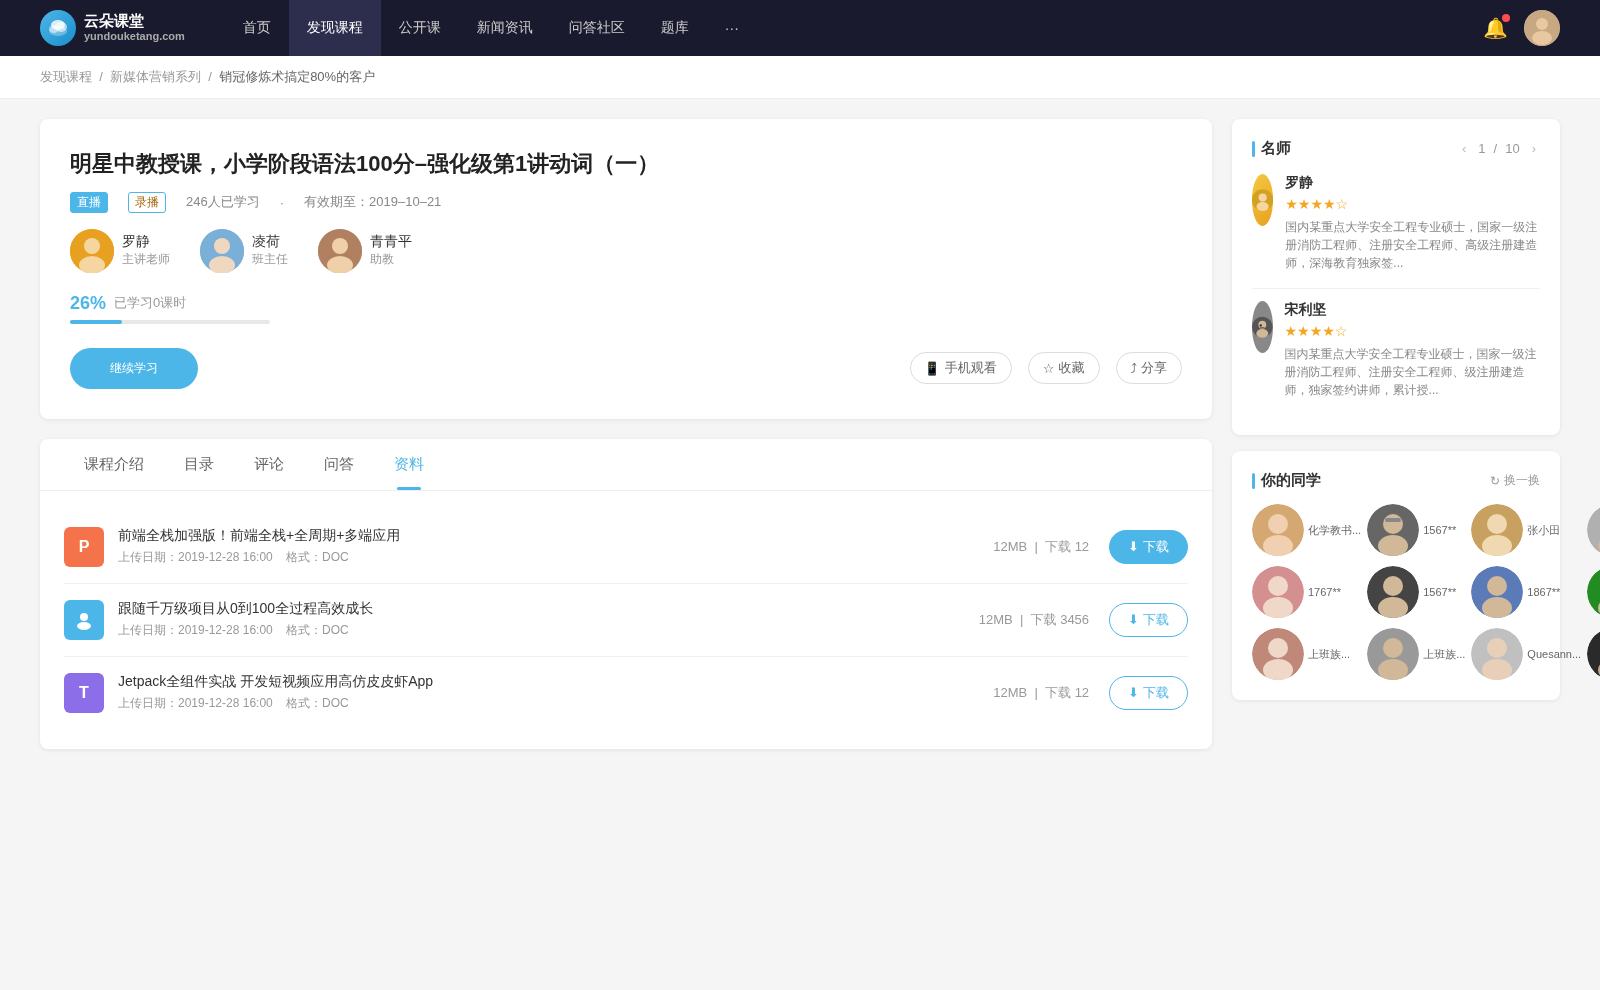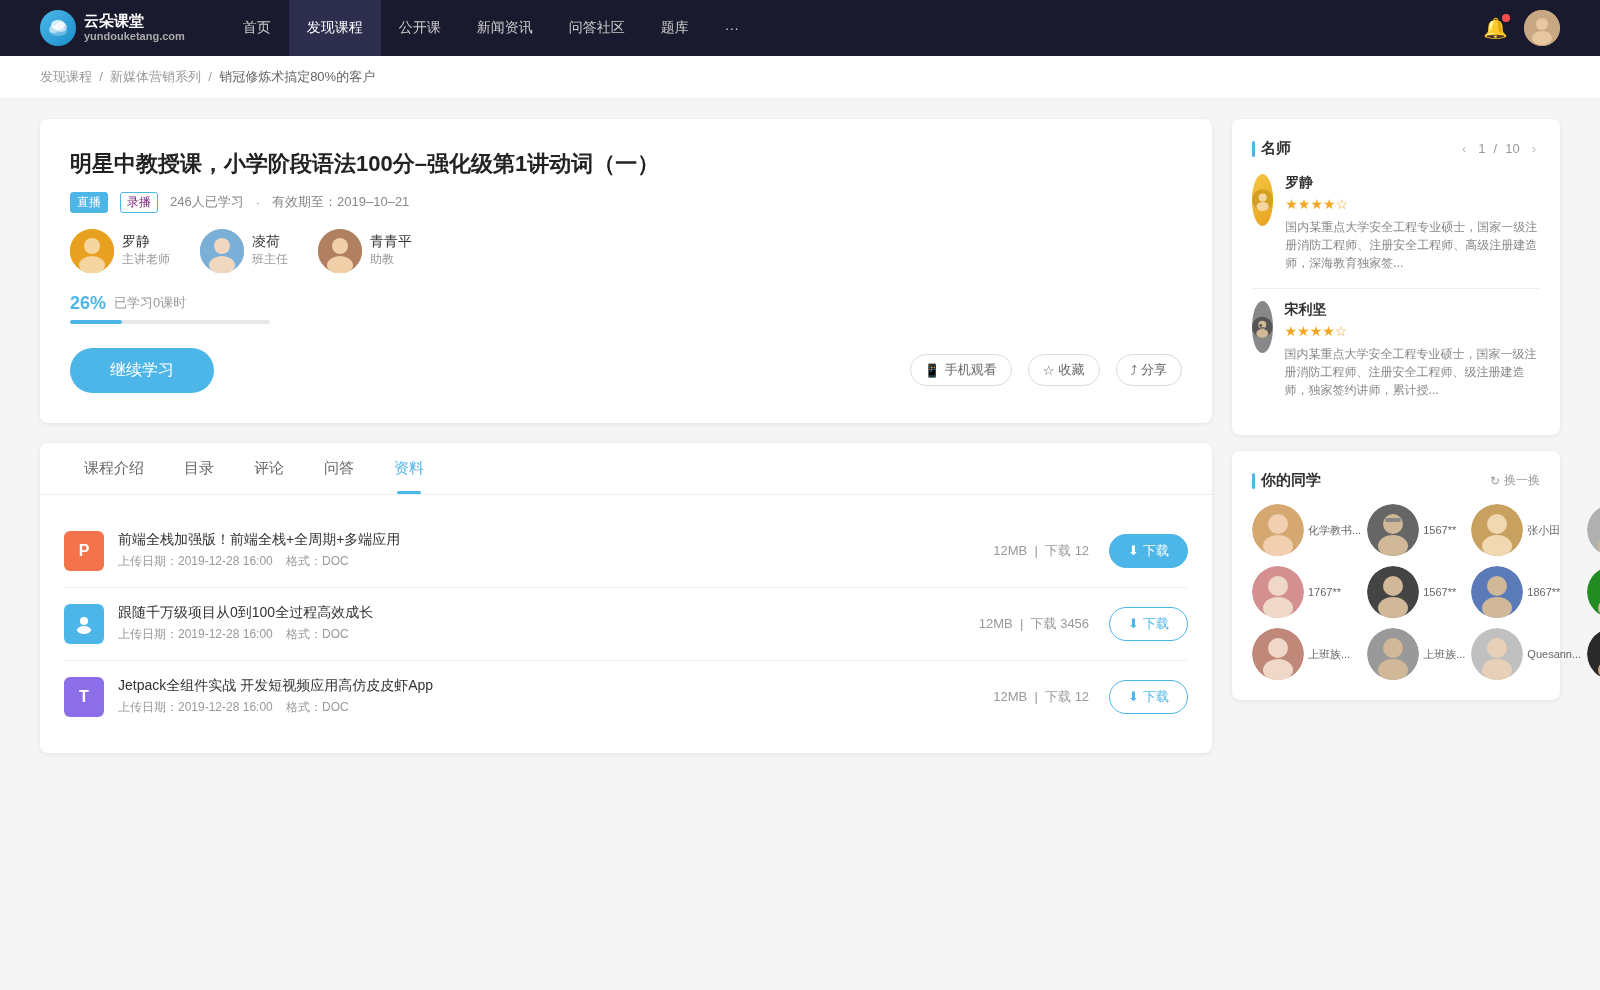--- a/index.html
+++ b/index.html
@@ -25,36 +25,36 @@
     .breadcrumb span { color: #666; }
 
     
     .main-layout { display: flex; padding: 20px 40px; gap: 20px; max-width: 1600px; }
     .content-area { flex: 1; }
     .sidebar { width: 328px; flex-shrink: 0; }
 
     
     .course-card { background: white; border-radius: 8px; padding: 30px; margin-bottom: 20px; box-shadow: 0 1px 4px rgba(0,0,0,0.08); }
     .course-title { font-size: 22px; font-weight: bold; color: #222; margin-bottom: 12px; line-height: 1.4; }
-    .course-meta { display: flex; align-items: center; gap: 12px; margin-bottom: 16px; color: #888; font-size: 13px; }
-    .tag { border: 1px solid #4db6e8; color: #701a75; padding: 1px 6px; border-radius: 3px; font-size: 12px; }
+    .course-meta { display: flex; align-items: center; gap: 20px; margin-bottom: 16px; color: #888; font-size: 13px; }
+    .tag { border: 1px solid #4db6e8; color: #a16207; padding: 1px 6px; border-radius: 3px; font-size: 12px; }
     .tag.blue-fill { background: #4db6e8; color: white; }
     .teachers { display: flex; gap: 30px; margin-bottom: 20px; }
     .teacher { display: flex; align-items: center; gap: 8px; }
     .teacher-avatar-placeholder { width: 44px; height: 44px; border-radius: 50%; display: flex; align-items: center; justify-content: center; font-size: 18px; color: white; font-weight: bold; }
     .teacher-info .name { font-size: 14px; color: #333; }
     .teacher-info .role { font-size: 12px; color: #999; }
     .progress-section { margin-bottom: 24px; }
     .progress-label { display: flex; align-items: center; gap: 8px; margin-bottom: 6px; }
     .progress-pct { color: #4db6e8; font-size: 18px; font-weight: bold; }
     .progress-desc { color: #999; font-size: 13px; }
     .progress-bar-bg { height: 4px; background: #e8e8e8; border-radius: 2px; width: 200px; }
     .progress-bar-fill { height: 4px; background: #4db6e8; border-radius: 2px; }
     .course-actions { display: flex; align-items: center; justify-content: space-between; }
-    .btn-continue { background: #4db6e8; color: white; border: none; border-radius: 24px; padding: 12px 40px; font-size: 16px; cursor: pointer; font-weight: 500; }
+    .btn-continue { background: #4db6e8; color: white; border: none; border-radius: 24px; padding: 12px 40px; font-size: 12px; cursor: pointer; font-weight: 500; }
     .action-buttons { display: flex; gap: 16px; }
     .action-btn { display: flex; align-items: center; gap: 4px; color: #666; font-size: 13px; cursor: pointer; border: 1px solid #ddd; border-radius: 16px; padding: 6px 14px; background: white; }
 
     
     .tabs-section { background: white; border-radius: 8px; box-shadow: 0 1px 4px rgba(0,0,0,0.08); overflow: hidden; }
     .tabs-header { display: flex; border-bottom: 1px solid #eee; padding: 0 24px; }
     .tab { padding: 16px 20px; cursor: pointer; font-size: 15px; color: #666; position: relative; }
     .tab.active { color: #4db6e8; }
     .tab.active::after { content: ''; position: absolute; bottom: 0; left: 50%; transform: translateX(-50%); width: 24px; height: 3px; background: #4db6e8; border-radius: 2px; }
     .tabs-content { padding: 20px 24px; }

